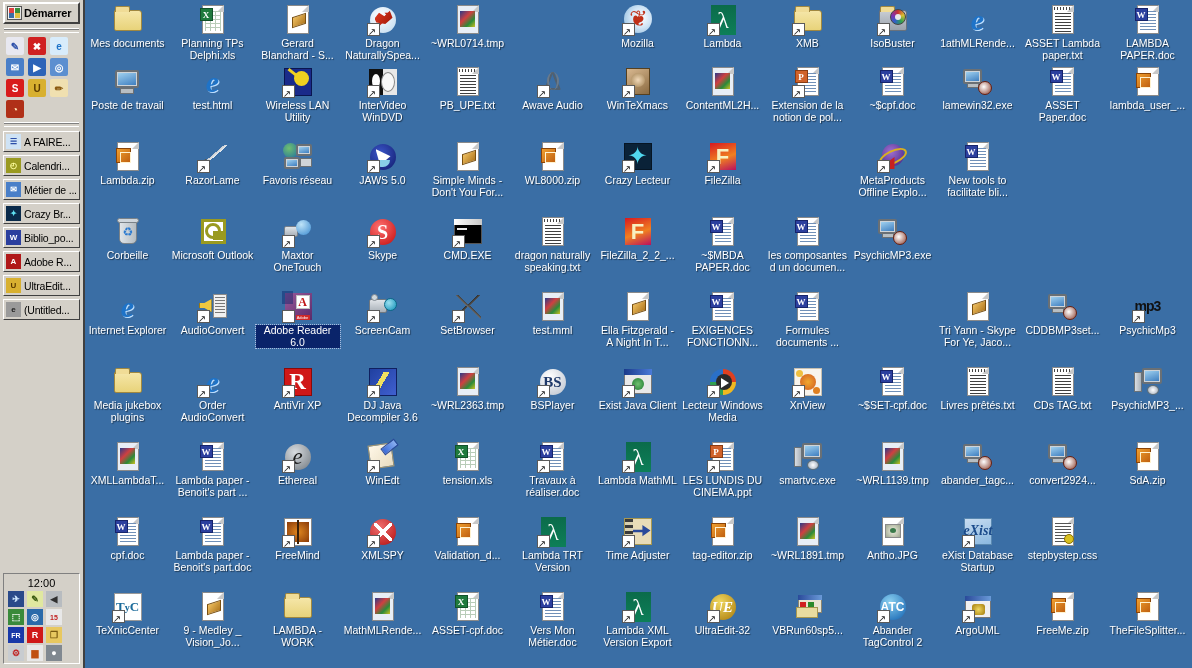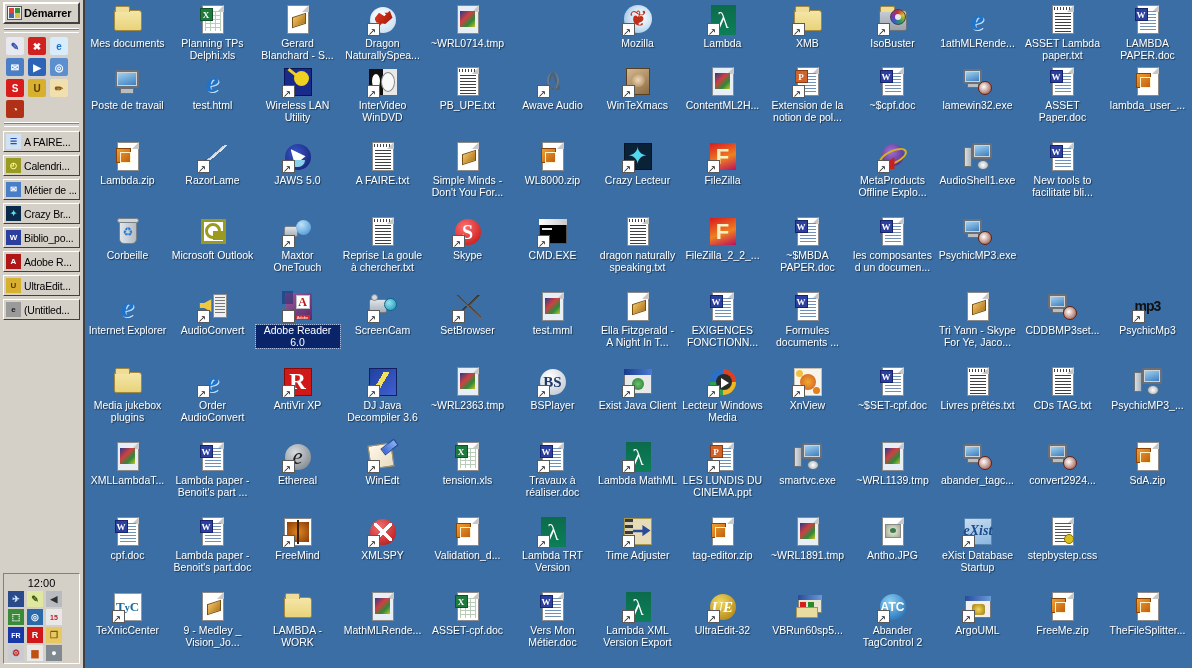--- a/index.html
+++ b/index.html
@@ -602,37 +602,38 @@
         <div class="label">Lambda.zip</div>
       </div>
       <div class="desk-icon">
         <div class="glyph shortcut">
           <span style="position:absolute;left:2px;top:4px;width:28px;height:24px;background:linear-gradient(to bottom right,transparent 45%,#c8ccd0 45%,#e8ecf0 52%,transparent 52%)"></span>
           <span style="position:absolute;left:3px;top:20px;width:8px;height:4px;background:#6a5030;transform:rotate(-40deg)"></span>
         </div>
         <div class="label">RazorLame</div>
       </div>
       <div class="desk-icon">
+        <div class="glyph">
+          <span style="position:absolute;left:1px;top:2px;width:15px;height:15px;border-radius:50%;background:radial-gradient(circle at 40% 35%,#70c070,#1e6ea0)"></span>
+          <span class="monitor" style="left:14px;top:3px;width:16px;height:12px"></span>
+          <span class="monitor" style="left:2px;top:16px;width:16px;height:12px"></span>
+          <span style="position:absolute;left:18px;top:17px;width:12px;height:9px;background:#cfd4d8;border:1px solid #6a7075"></span>
+        </div>
+        <div class="label">Favoris réseau</div>
+      </div>
+      <div class="desk-icon">
         <div class="glyph shortcut">
           <span class="disc" style="background:radial-gradient(circle at 40% 35%,#3a55c8,#101a6a)"></span>
           <span style="position:absolute;left:9px;top:8px;width:15px;height:16px;background:#ffffff;clip-path:polygon(0 0,100% 45%,30% 100%)"></span>
           <span style="position:absolute;left:7px;top:19px;width:16px;height:7px;background:#8ad0e8;border-radius:0 0 10px 10px"></span>
         </div>
         <div class="label">JAWS 5.0</div>
       </div>
       <div class="desk-icon">
         <div class="glyph">
-          <span class="paper" style="background:#fff"></span>
-          <span class="spiral" style="position:absolute;left:7px;top:3px;width:18px;height:3px;background:repeating-linear-gradient(to right,#444 0,#444 1px,transparent 1px,transparent 3px)"></span>
-          <span class="lines" style="top:9px;background:repeating-linear-gradient(to bottom,#404040 0,#404040 1px,transparent 1px,transparent 3px)"></span>
-        </div>
-        <div class="label">A FAIRE.txt</div>
-      </div>
-      <div class="desk-icon">
-        <div class="glyph">
           <span class="paper"></span>
           <span style="position:absolute;left:10px;top:11px;width:14px;height:11px;background:linear-gradient(135deg,#f0c060,#b07820);transform:skewY(-18deg);border:1px solid #7a5010"></span>
         </div>
         <div class="label">Simple Minds - Don't You For...</div>
       </div>
       <div class="desk-icon">
         <div class="glyph">
           <span class="paper"></span>
           <span class="zipbox"></span>
         </div>
@@ -659,28 +660,20 @@
       <div class="desk-icon">
         <div class="glyph shortcut">
           <span style="position:absolute;left:5px;top:3px;width:22px;height:22px;border-radius:50%;background:radial-gradient(circle at 40% 35%,#a070d0,#402080)"></span>
           <span style="position:absolute;left:1px;top:9px;width:30px;height:14px;border:2px solid #d8b020;border-radius:50%;transform:rotate(-25deg)"></span>
           <span style="position:absolute;left:2px;top:16px;width:16px;height:12px;background:#c82020;clip-path:polygon(0 100%,100% 0,100% 100%)"></span>
         </div>
         <div class="label">MetaProducts Offline Explo...</div>
       </div>
       <div class="desk-icon">
         <div class="glyph">
-          <span style="position:absolute;left:2px;top:6px;width:8px;height:20px;background:linear-gradient(to right,#d8dde2,#aab2ba);border:1px solid #6a7278"></span>
-          <span class="monitor" style="left:10px;top:2px;width:20px;height:16px"></span>
-          <span style="position:absolute;left:15px;top:19px;width:12px;height:10px;border-radius:50%;background:radial-gradient(circle,#fff,#9aa8b8);border:1px solid #60707a"></span>
-        </div>
-        <div class="label">AudioShell1.exe</div>
-      </div>
-      <div class="desk-icon">
-        <div class="glyph">
           <span class="paper"></span>
           <span class="lines"></span>
           <span class="badge">W</span>
         </div>
         <div class="label">New tools to facilitate bli...</div>
       </div>
     </div>
     <div class="icon-row">
       <div class="desk-icon">
         <div class="glyph">
@@ -697,28 +690,20 @@
           <span style="position:absolute;left:16px;top:15px;width:11px;height:9px;background:#9a9a20"></span>
         </div>
         <div class="label">Microsoft Outlook</div>
       </div>
       <div class="desk-icon">
         <div class="glyph shortcut">
           <span style="position:absolute;left:2px;top:10px;width:14px;height:11px;background:linear-gradient(to bottom,#dfe4e8,#a8b0b8);border:1px solid #78808a;border-radius:2px"></span>
           <span style="position:absolute;left:14px;top:4px;width:15px;height:15px;border-radius:50%;background:radial-gradient(circle at 35% 30%,#bfe4f8,#3a8ad0)"></span>
         </div>
         <div class="label">Maxtor OneTouch</div>
-      </div>
-      <div class="desk-icon">
-        <div class="glyph">
-          <span class="paper" style="background:#fff"></span>
-          <span class="spiral" style="position:absolute;left:7px;top:3px;width:18px;height:3px;background:repeating-linear-gradient(to right,#444 0,#444 1px,transparent 1px,transparent 3px)"></span>
-          <span class="lines" style="top:9px;background:repeating-linear-gradient(to bottom,#404040 0,#404040 1px,transparent 1px,transparent 3px)"></span>
-        </div>
-        <div class="label">Reprise La goule à chercher.txt</div>
       </div>
       <div class="desk-icon">
         <div class="glyph shortcut">
           <span class="disc" style="background:radial-gradient(circle at 38% 32%,#ff7070,#c00c0c)"></span>
           <span style="position:absolute;left:3px;top:3px;width:26px;height:26px;color:#fff;font-size:20px;line-height:26px;text-align:center;font-weight:bold;font-family:'Liberation Serif',serif">S</span>
         </div>
         <div class="label">Skype</div>
       </div>
       <div class="desk-icon">
         <div class="glyph shortcut">

